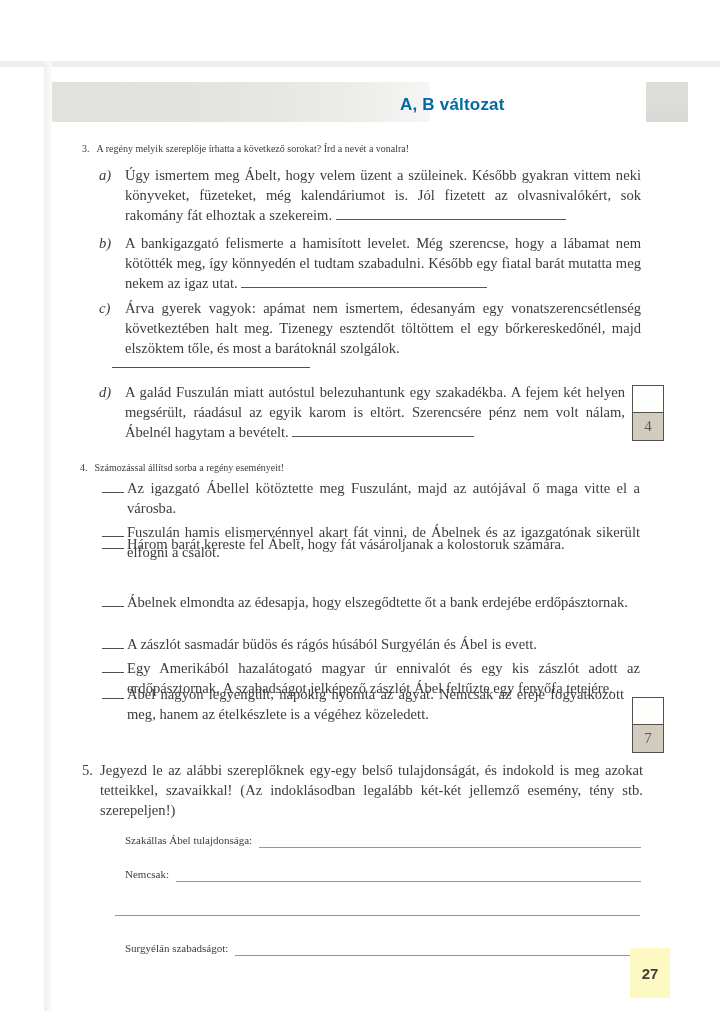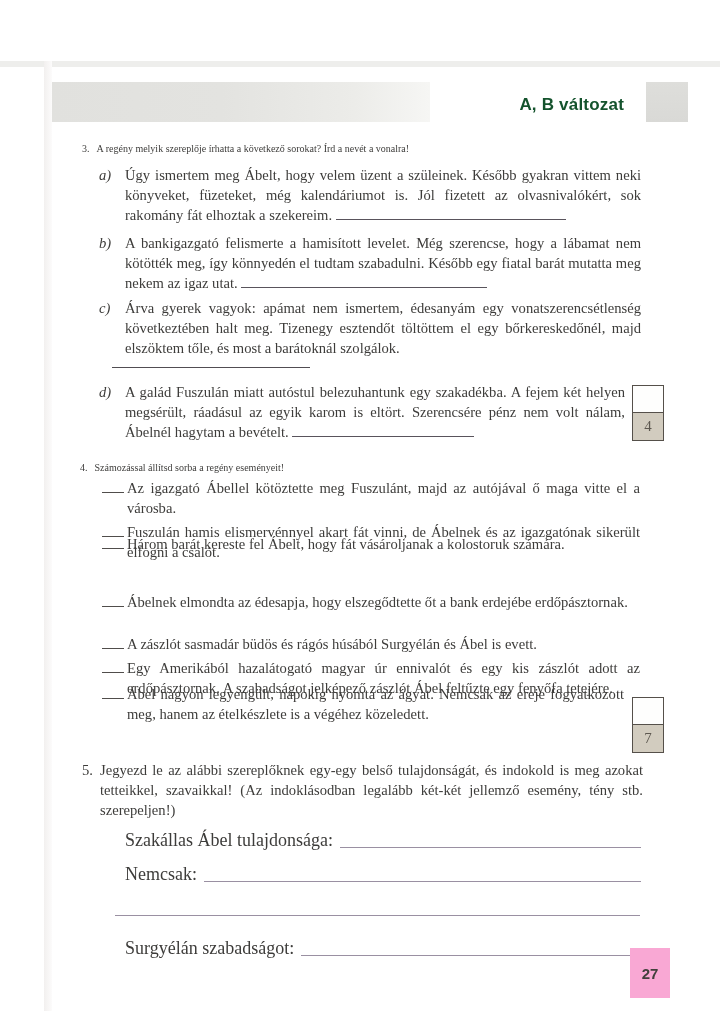--- a/index.html
+++ b/index.html
@@ -14,23 +14,23 @@
   .abs { position:absolute; }
 
   
   .scan-topline { left:0; top:61px; width:720px; height:6px; background:#eeeeec; }
   .scan-leftedge { left:44px; top:61px; width:8px; height:950px;
                    background:linear-gradient(90deg,#f2f0ef,#fcfbfb); }
 
   
   .hband { left:52px; top:82px; width:378px; height:40px;
            background:linear-gradient(90deg,#e1e1de 0%,#e3e3e0 45%,#ecece9 80%,#f6f6f4 100%); }
-  .hlabel { left:400px; top:95px; width:224px; text-align:right;
+  .hlabel { left:400px; top:95px; width:224px; 
             font-family:"Liberation Sans", sans-serif; font-weight:bold;
-            font-size:17px; color:#14532d; letter-spacing:0.2px; }
+            font-size:17px; color:#0369a1; letter-spacing:0.2px; }
   .hsquare { left:646px; top:82px; width:42px; height:40px;
              background:linear-gradient(180deg,#dededb,#d9d9d6); }
 
   
   .para { font-size:14.6px; line-height:20px; text-align:justify; }
   .heading { font-size:10px; line-height:20px; white-space:nowrap; }
   .qnum { margin-right:7px; }
   .marker { position:absolute; left:-26px; font-style:italic; }
   .hangnum { position:absolute; left:-18px; }
 
@@ -43,29 +43,29 @@
 
   .q4item { left:127px; width:513px; }
 
   
   .scorebox { width:30px; border:1.5px solid #55504a; background:#fefefd; }
   .scorebox .cell-empty { height:26px; border-bottom:1.5px solid #55504a; background:#fefefd; }
   .scorebox .cell-num { height:27px; background:#d2ccbf; text-align:center;
                         font-size:15px; line-height:27px; color:#5d5850; }
 
   
-  .field { left:125px; width:516px; display:flex; font-size:18px; line-height:20px; }
+  .field { left:125px; width:516px; display:flex; font-size:11px; line-height:20px; }
   .field .flabel { white-space:nowrap; }
   .field .fline { flex:1; margin-left:7px; border-bottom:1.3px solid #9a90a2;
                   transform:translateY(-2px); }
   .sepline { left:115px; top:915px; width:525px; height:0;
              border-bottom:1.3px solid #9a90a2; }
 
   
-  .pagenum-box { left:630px; top:948px; width:40px; height:50px; background:#f9a8d4;
+  .pagenum-box { left:630px; top:948px; width:40px; height:50px; background:#fef9c3;
                  display:flex; align-items:center; justify-content:center;
                  font-family:"Liberation Sans", sans-serif; font-weight:bold;
                  font-size:15px; color:#42403c; }
 </style>
 </head>
 <body>
 
 <div class="abs scan-topline"></div>
 <div class="abs scan-leftedge"></div>
 

